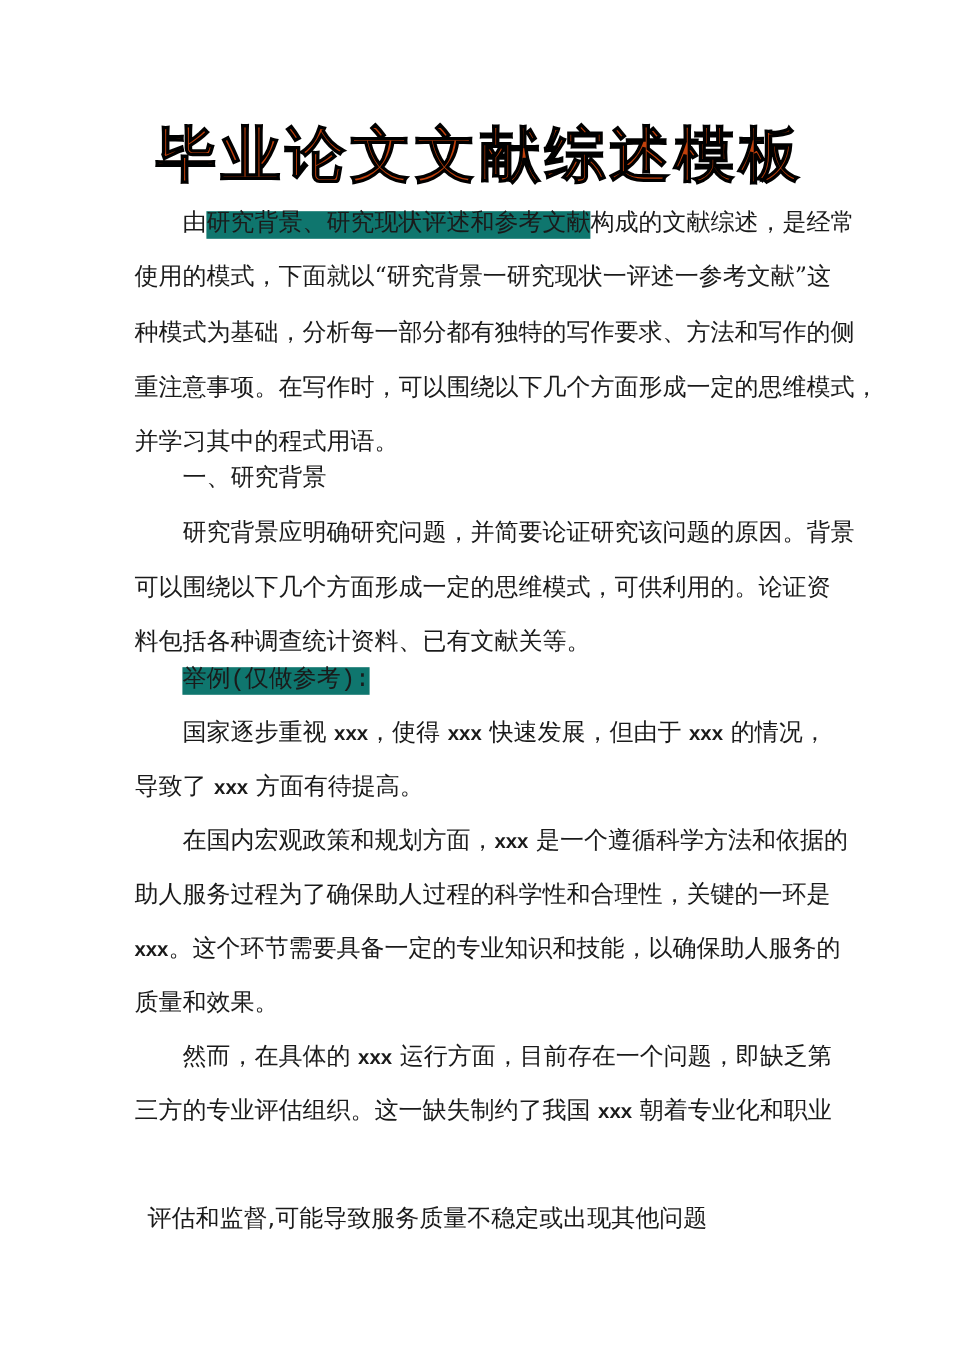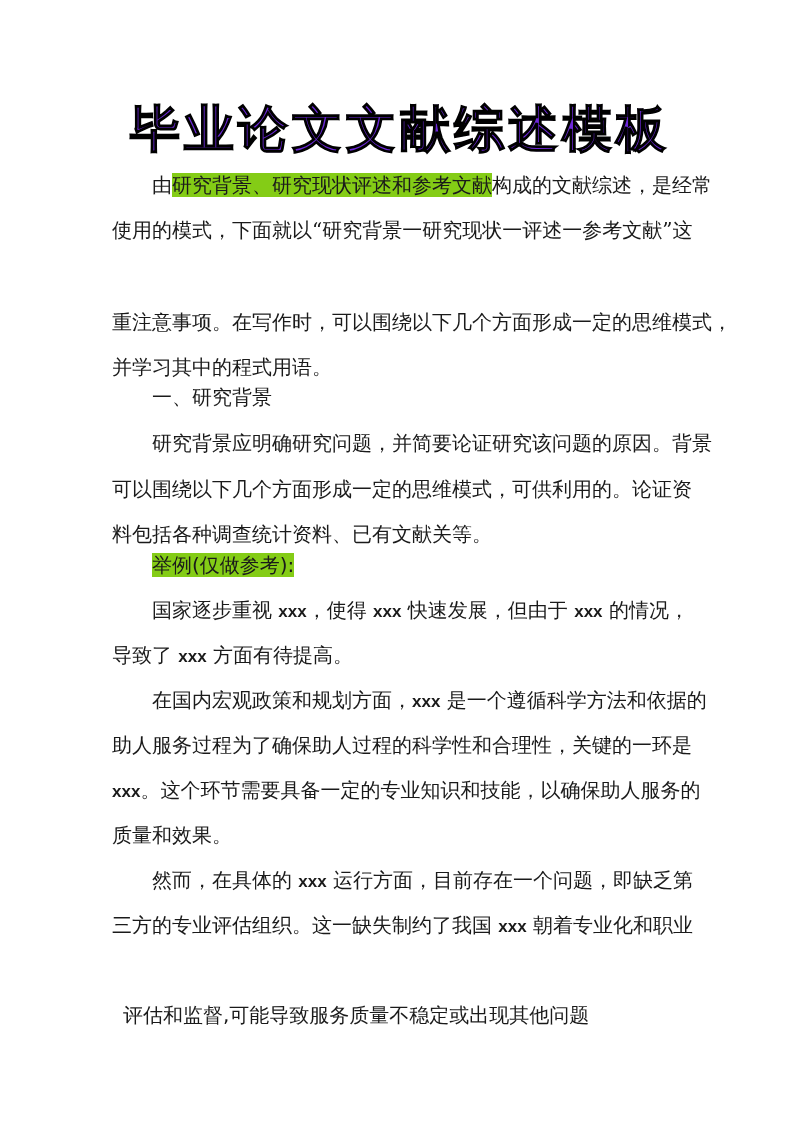--- a/index.html
+++ b/index.html
@@ -1,33 +1,34 @@
 <!DOCTYPE html>
 <html><head>
 <meta charset="utf-8">
 <style>
   html, body { margin: 0; padding: 0; background: #ffffff; }
   body { width: 800px; height: 1131px; position: relative; overflow: hidden; font-family: "DejaVu Serif", "Liberation Serif", serif; color: #111; }
   .page { position: absolute; left: 0; top: 0; width: 800px; height: 1131px; background: #fff; }
-  .title { position: absolute; left: 0; top: 94px; width: 800px; text-align: center; font-size: 50px; font-weight: 900; letter-spacing: 4px; font-family: "DejaVu Sans", sans-serif; color: #6d28d9; -webkit-text-stroke: 1.2px #000; line-height: 70px; }
+  .title { position: absolute; left: 0; top: 94px; width: 800px; text-align: center; font-size: 50px; font-weight: 900; letter-spacing: 4px; font-family: "DejaVu Sans", sans-serif; color: #c2410c; -webkit-text-stroke: 1.2px #000; line-height: 70px; }
   .line { position: absolute; left: 112px; width: 600px; font-size: 20px; line-height: 30px; white-space: nowrap; color: #1a1a1a; }
   .indent { left: 152px; }
-  .hl { background: #84cc16; }
+  .hl { background: #0f766e; font-family: Liberation Mono, monospace; }
   .sans { font-family: "DejaVu Sans", "Liberation Sans", sans-serif; }
   .x { font-family: "Liberation Sans", sans-serif; font-weight: bold; font-size: 17px; }
 </style>
 </head>
 <body>
 
 <div class="page">
 
   <div class="title">毕业论文文献综述模板</div>
 
   <div class="line indent" style="top:170px;"><span>由</span><span class="hl">研究背景、研究现状评述和参考文献</span><span>构成的文献综述，是经常</span></div>
   <div class="line" style="top:215px;">使用的模式，下面就以“研究背景一研究现状一评述一参考文献”这</div>
+  <div class="line" style="top:261px;">种模式为基础，分析每一部分都有独特的写作要求、方法和写作的侧</div>
   <div class="line" style="top:307px;">重注意事项。在写作时，可以围绕以下几个方面形成一定的思维模式，</div>
   <div class="line" style="top:352px;">并学习其中的程式用语。</div>
 
   <div class="line indent" style="top:382px;">一、研究背景</div>
   <div class="line indent" style="top:428px;">研究背景应明确研究问题，并简要论证研究该问题的原因。背景</div>
   <div class="line" style="top:474px;">可以围绕以下几个方面形成一定的思维模式，可供利用的。论证资</div>
   <div class="line" style="top:519px;">料包括各种调查统计资料、已有文献关等。</div>
 
   <div class="line indent sans" style="top:550px;"><span class="hl">举例(仅做参考):</span></div>
 

